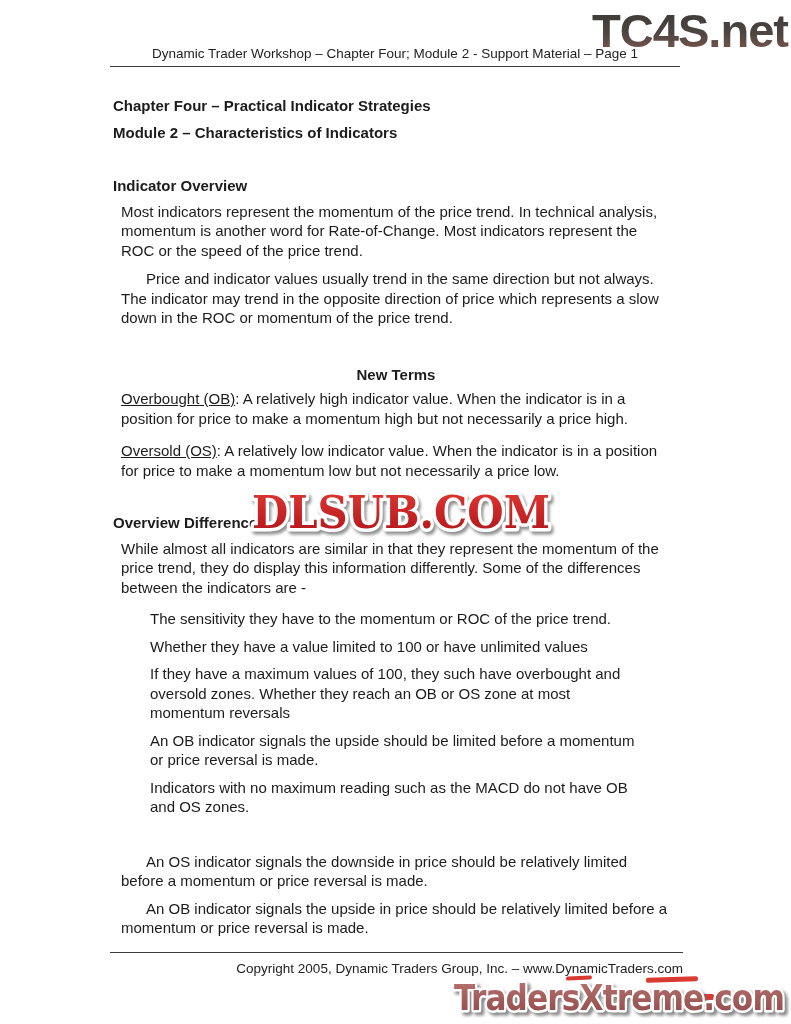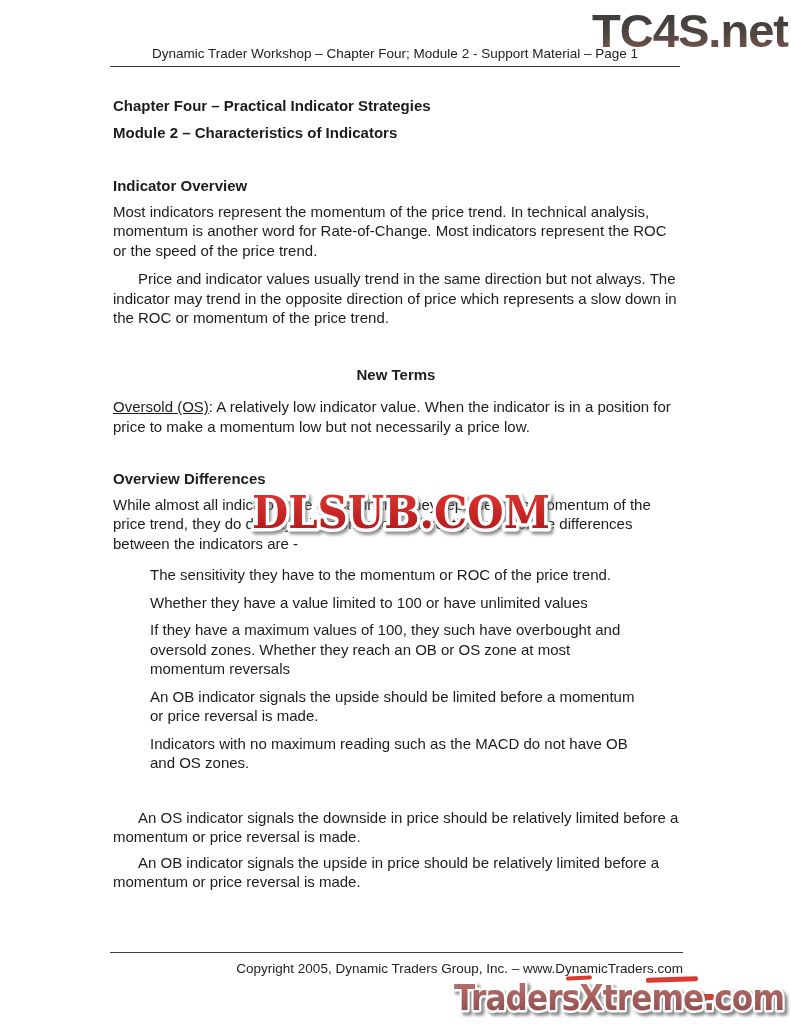--- a/index.html
+++ b/index.html
@@ -15,21 +15,21 @@
   .header-rule{
     position:absolute;top:66px;left:110px;width:570px;height:0;
     border-top:1.5px solid #3c3c3c;z-index:1;
   }
   
   .content{
     position:absolute;left:113px;top:88px;width:566px;z-index:1;
     font-size:15px;line-height:19.5px;
   }
   .content h2{font-size:15px;line-height:19.5px;font-weight:bold;margin:0;}
-  .content p{margin:0;}
+  .content p{margin:8px;}
   .t1{margin-top:8px !important;font-weight:bold;}
   .t2{margin-top:7px !important;font-weight:bold;}
   .h-overview{margin-top:34px !important;}
   .p-first{margin-top:6px !important;}
   .p-indent{margin-top:9px !important;text-indent:25px;}
   .h-newterms{margin-top:37px !important;text-align:center;}
   .term-p1{margin-top:5px !important;}
   .term-p2{margin-top:13px !important;}
   .term{text-decoration:underline;}
   .h-diff{margin-top:33px !important;}
@@ -79,20 +79,21 @@
 
   <div class="content">
     <h2 class="t1">Chapter Four – Practical Indicator Strategies</h2>
     <h2 class="t2">Module 2 – Characteristics of Indicators</h2>
 
     <h2 class="h-overview">Indicator Overview</h2>
     <p class="p-first">Most indicators represent the momentum of the price trend. In technical analysis, momentum is another word for Rate-of-Change. Most indicators represent the ROC or the speed of the price trend.</p>
     <p class="p-indent">Price and indicator values usually trend in the same direction but not always. The indicator may trend in the opposite direction of price which represents a slow down in the ROC or momentum of the price trend.</p>
 
     <h2 class="h-newterms">New Terms</h2>
+    <p class="term-p1"><span class="term">Overbought (OB)</span><span>: A relatively high indicator value. When the indicator is in a position for price to make a momentum high but not necessarily a price high.</span></p>
     <p class="term-p2"><span class="term">Oversold (OS)</span><span>: A relatively low indicator value. When the indicator is in a position for price to make a momentum low but not necessarily a price low.</span></p>
 
     <h2 class="h-diff">Overview Differences</h2>
     <p class="intro">While almost all indicators are similar in that they represent the momentum of the price trend, they do display this information differently. Some of the differences between the indicators are -</p>
 
     <ul class="items">
       <li>The sensitivity they have to the momentum or ROC of the price trend.</li>
       <li>Whether they have a value limited to 100 or have unlimited values</li>
       <li>If they have a maximum values of 100, they such have overbought and oversold zones. Whether they reach an OB or OS zone at most momentum reversals</li>
       <li>An OB indicator signals the upside should be limited before a momentum or price reversal is made.</li>

